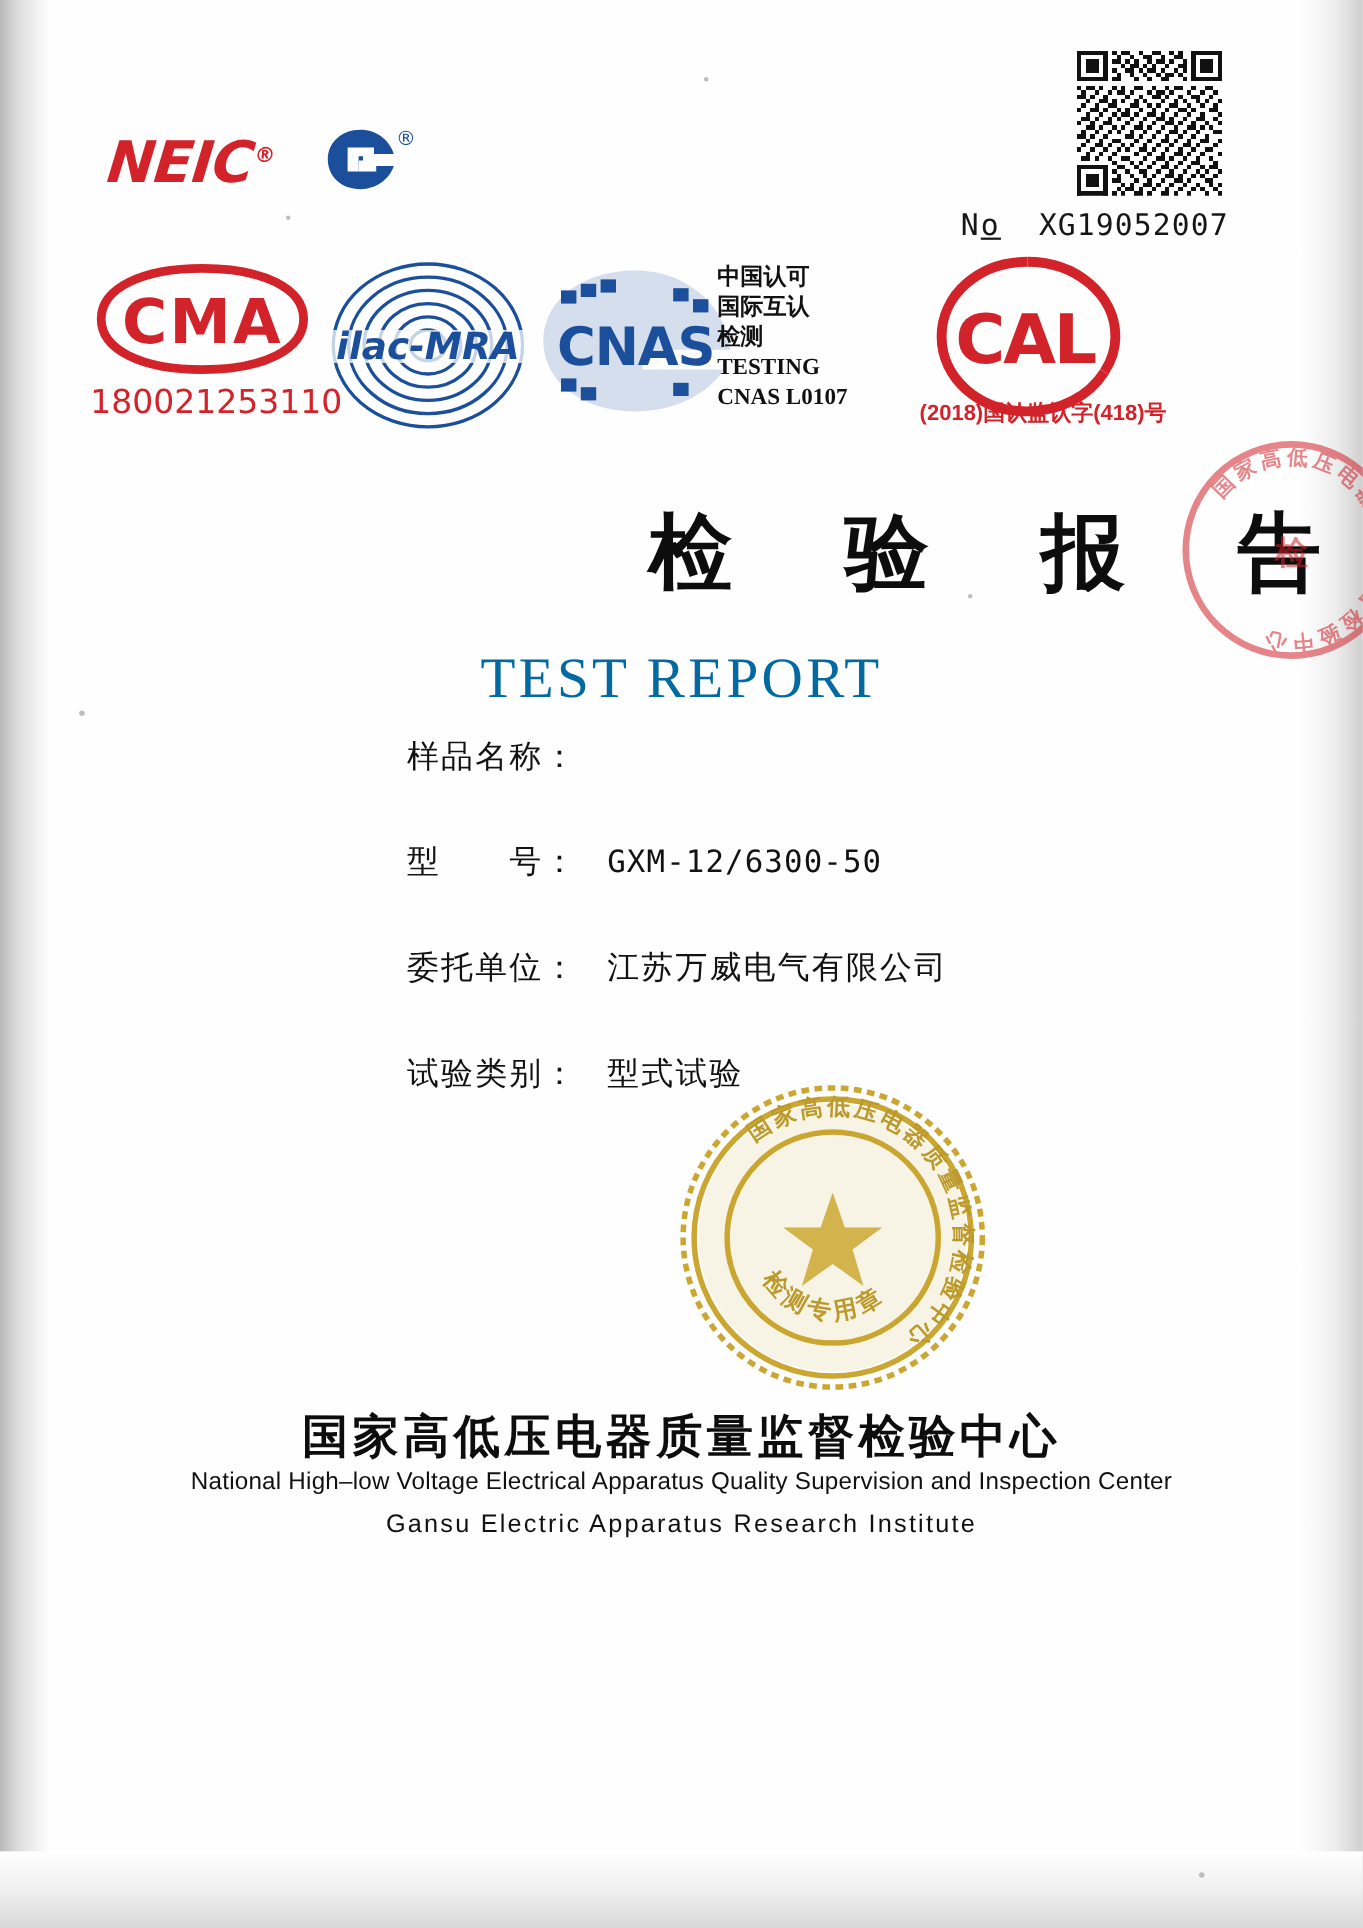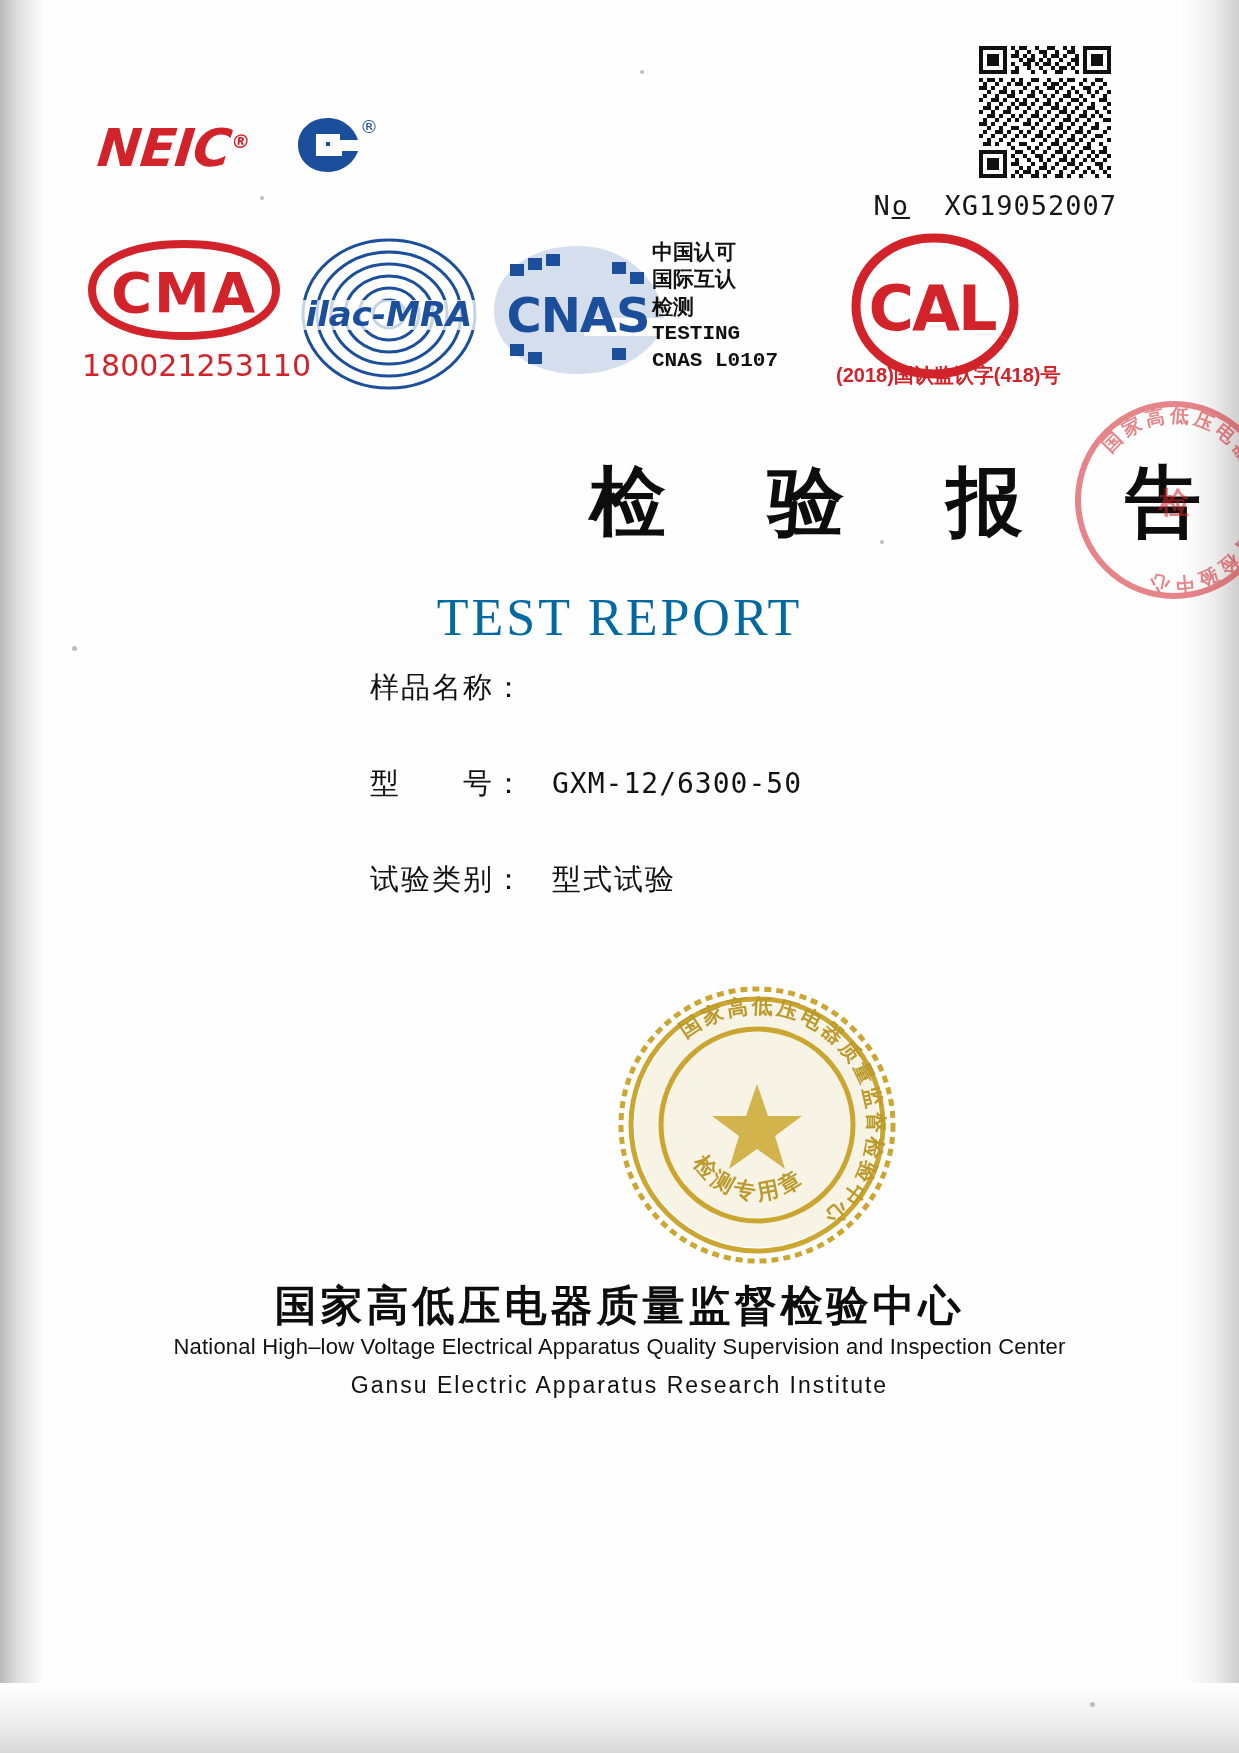--- a/index.html
+++ b/index.html
@@ -123,21 +123,21 @@
   .cnas-text {
     position: absolute;
     left: 652px; top: 238px;
     width: 150px;
     font-family: "Liberation Sans", sans-serif;
     font-weight: 700;
     font-size: 21px;
     line-height: 1.3;
     color: #111;
   }
-  .cnas-text .en { font-family: Liberation Mono, monospace; }
+  .cnas-text .en { font-family: Liberation Serif, serif; }
   .cal {
     position: absolute;
     left: 848px; top: 232px;
     width: 172px; height: 148px;
   }
   .cal-note {
     position: absolute;
     left: 836px; top: 362px;
     font-family: "Liberation Sans", sans-serif;
     font-weight: 700;
@@ -665,20 +665,24 @@
 
   <div class="fields">
     <div class="field-row">
       <span class="field-label">样品名称：</span>
     </div>
     <div class="field-row">
       <span class="field-label">型　　号：</span>
       <span class="field-value mono">GXM-12/6300-50</span>
     </div>
     <div class="field-row">
+      <span class="field-label">委托单位：</span>
+      <span class="field-value">江苏万威电气有限公司</span>
+    </div>
+    <div class="field-row">
       <span class="field-label">试验类别：</span>
       <span class="field-value">型式试验</span>
     </div>
   </div>
 
   <div class="gold-seal">
     <svg width="290" height="290" viewBox="0 0 290 290" aria-hidden="true">
       <defs>
         <path id="outerArc" d="M 145,145 m -112,0 a 112,112 0 1,1 224,0 a 112,112 0 1,1 -224,0"></path>
         <path id="innerArc" d="M 145,145 m -74,0 a 74,74 0 1,0 148,0"></path>

